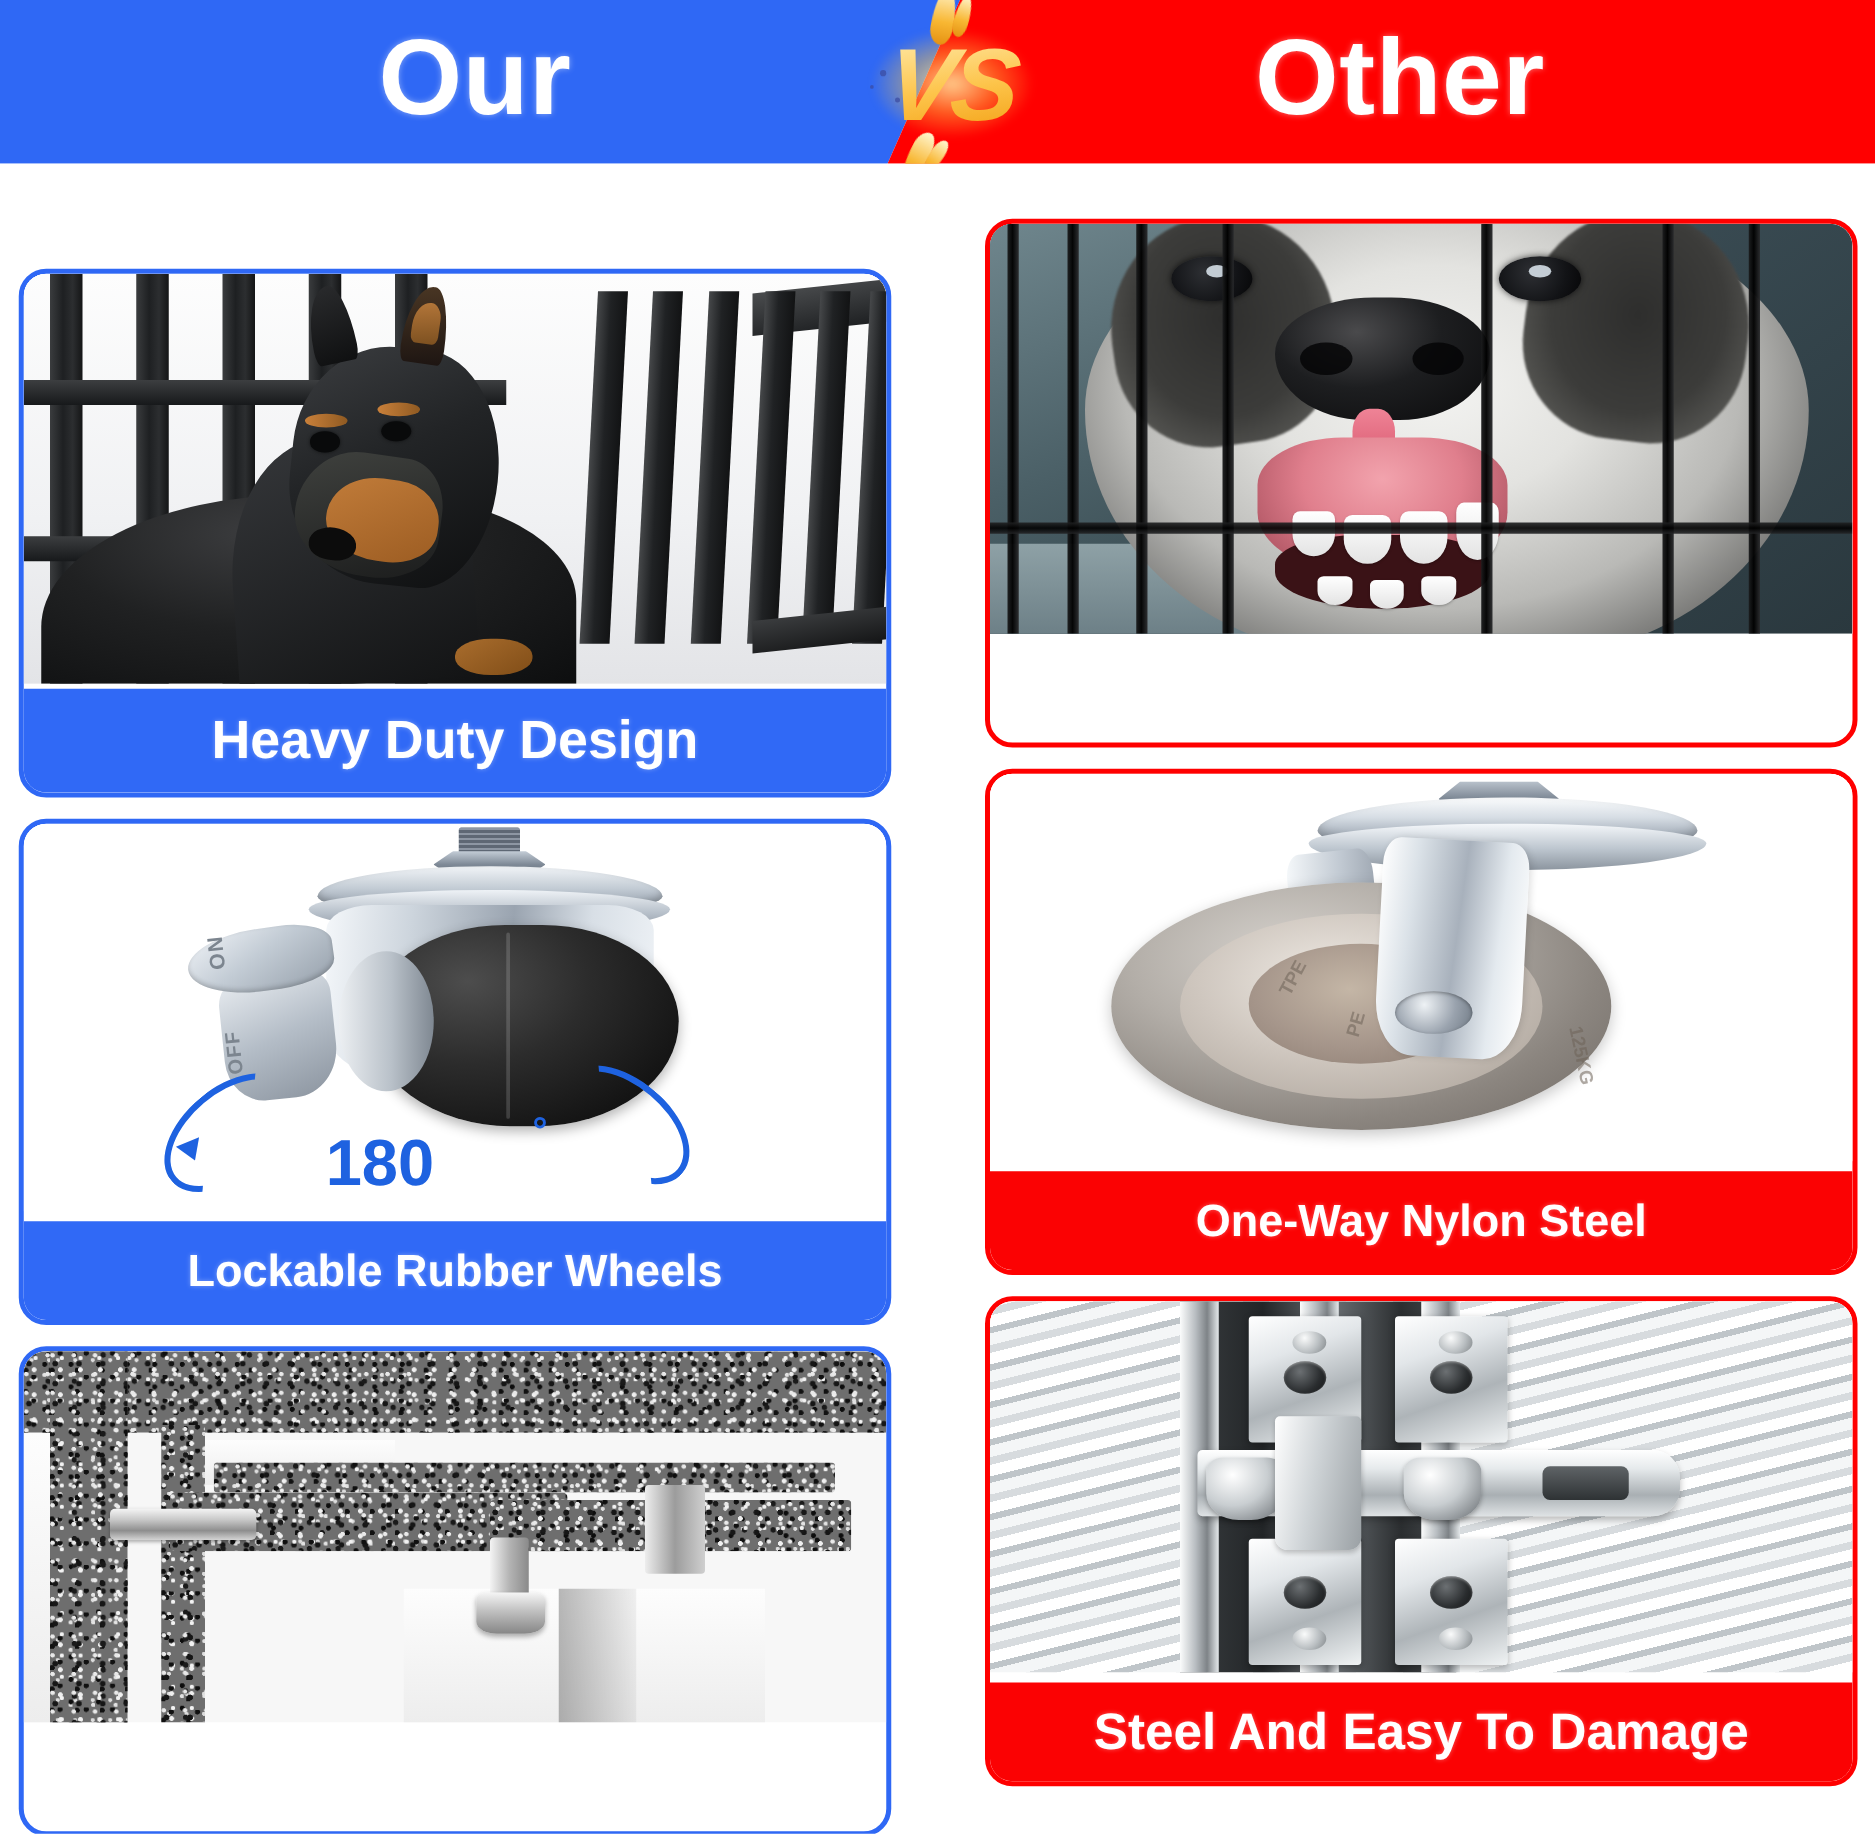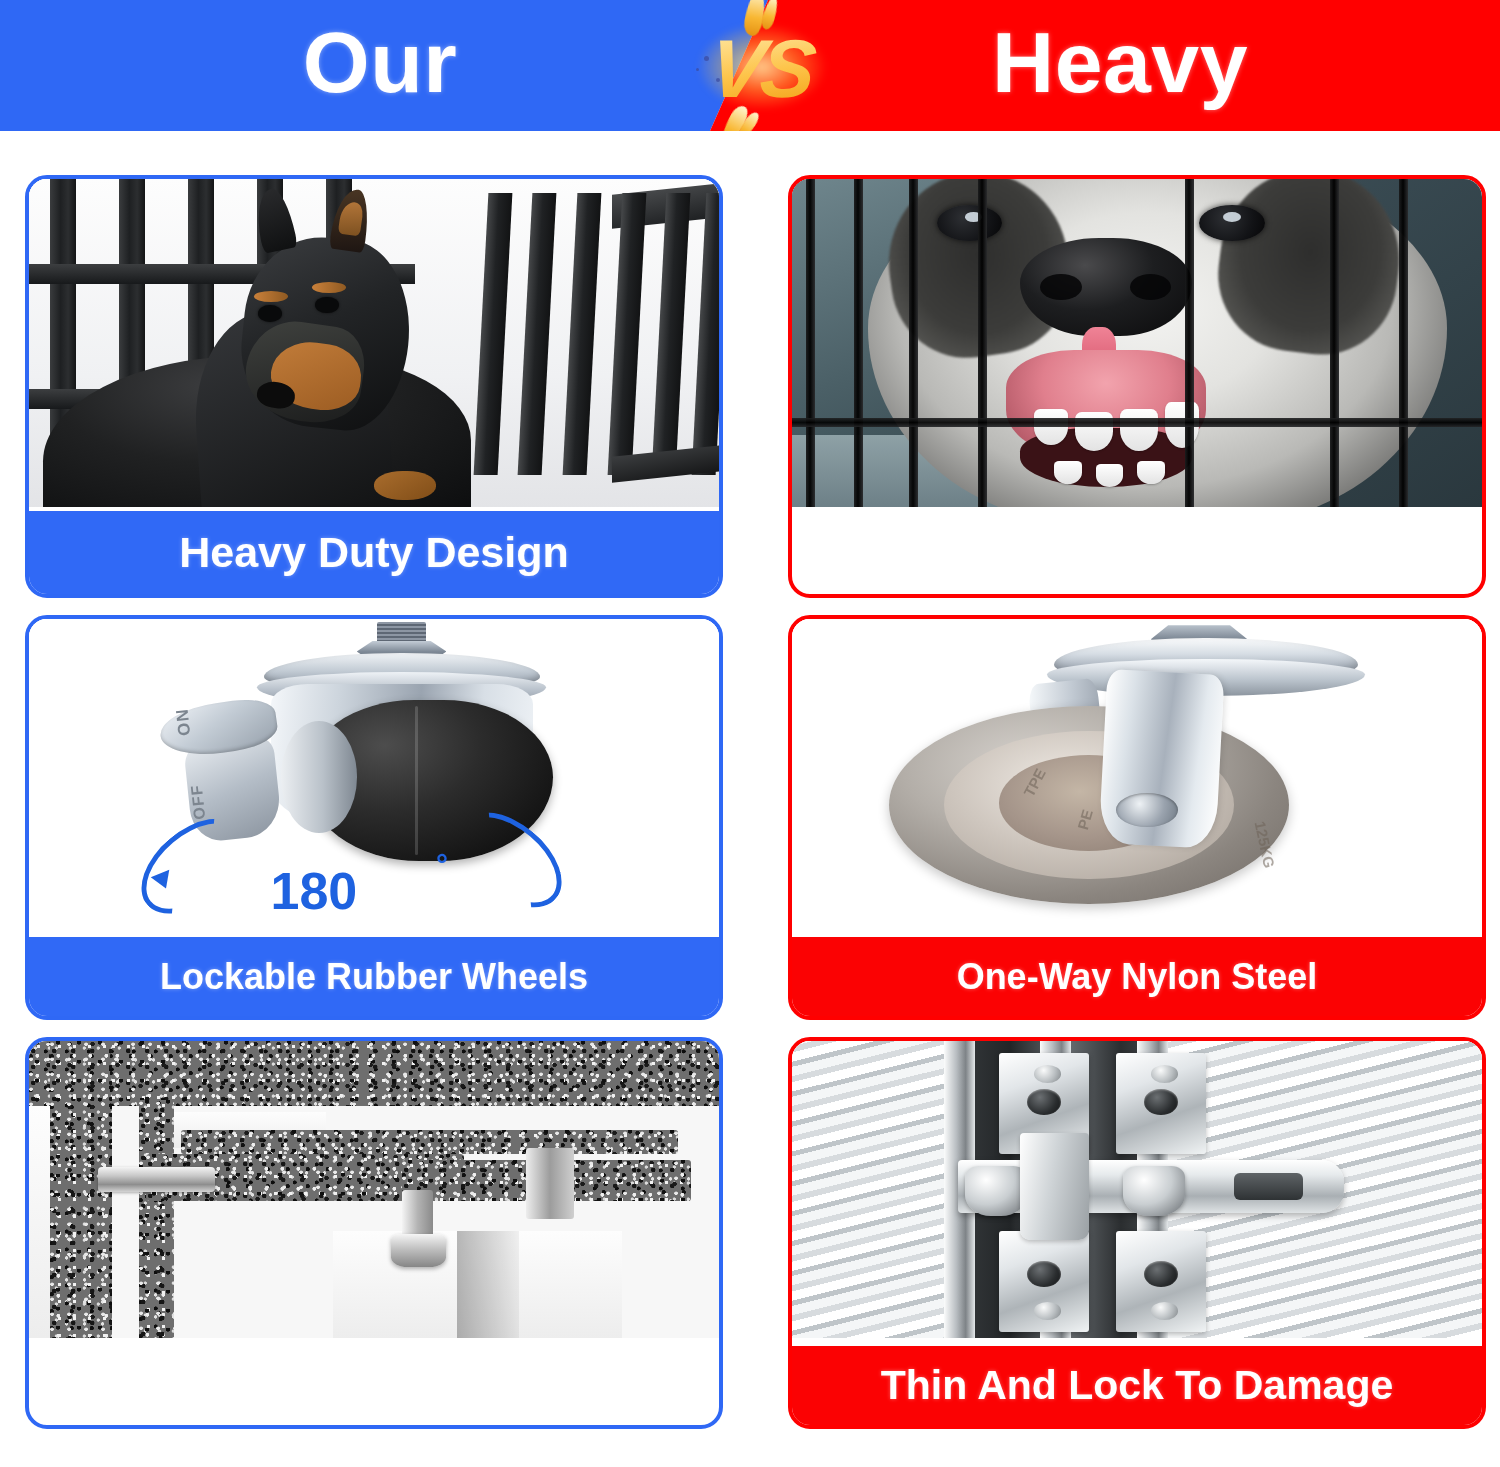--- a/index.html
+++ b/index.html
@@ -82,21 +82,21 @@
 
   
   .grid{
     position:absolute;left:0;top:131px;width:1500px;height:1336px;
   }
   .cell{
     position:absolute;
     border-radius:22px;
     overflow:hidden;
   }
-  .cell.left{left:25px;width:690px;}
+  .cell.left{left:15px;width:690px;margin-top:40px;}
   .cell.right{left:788px;width:690px;}
   .cell.r1{top:44px;height:415px;}
   .cell.r2{top:484px;height:397px;}
   .cell.r3{top:906px;height:384px;}
   .cell.blue{border:4px solid #2f68f5;}
   .cell.red{border:4px solid #ff0000;}
 
   .photo{
     position:absolute;left:0;top:0;right:0;
     overflow:hidden;background:#fff;
@@ -380,21 +380,21 @@
 </style>
 </head>
 <body>
 
 <div class="header">
   <div class="header-blue"></div>
   <div class="header-red"></div>
 
   <div class="header-label our">Our</div>
 
-  <div class="header-label other">Heavy</div>
+  <div class="header-label other">Other</div>
 
   <div class="vs-badge">
     <div class="vs-glow"></div>
     <div class="vs-flame f1"></div>
     <div class="vs-flame f2"></div>
     <div class="vs-flame f3"></div>
     <div class="vs-flame f4"></div>
     <div class="vs-spark" style="left:18px;top:62px;width:5px;height:5px;"></div>
     <div class="vs-spark" style="left:30px;top:84px;width:4px;height:4px;"></div>
     <div class="vs-spark" style="left:10px;top:74px;width:3px;height:3px;"></div>
@@ -566,16 +566,16 @@
         <div class="rivet" style="left:52%;top:8%;"></div>
         <div class="rivet" style="left:35%;top:88%;"></div>
         <div class="rivet" style="left:52%;top:88%;"></div>
         <div class="bar"></div>
         <div class="slot"></div>
         <div class="bolt" style="left:25%;top:42%;"></div>
         <div class="bolt" style="left:48%;top:42%;"></div>
         <div class="tab"></div>
       </div>
     </div>
-    <div class="cap red">Thin And Lock To Damage</div>
+    <div class="cap red">Steel And Easy To Damage</div>
   </div>
 
 </div>
 
 </body></html>

